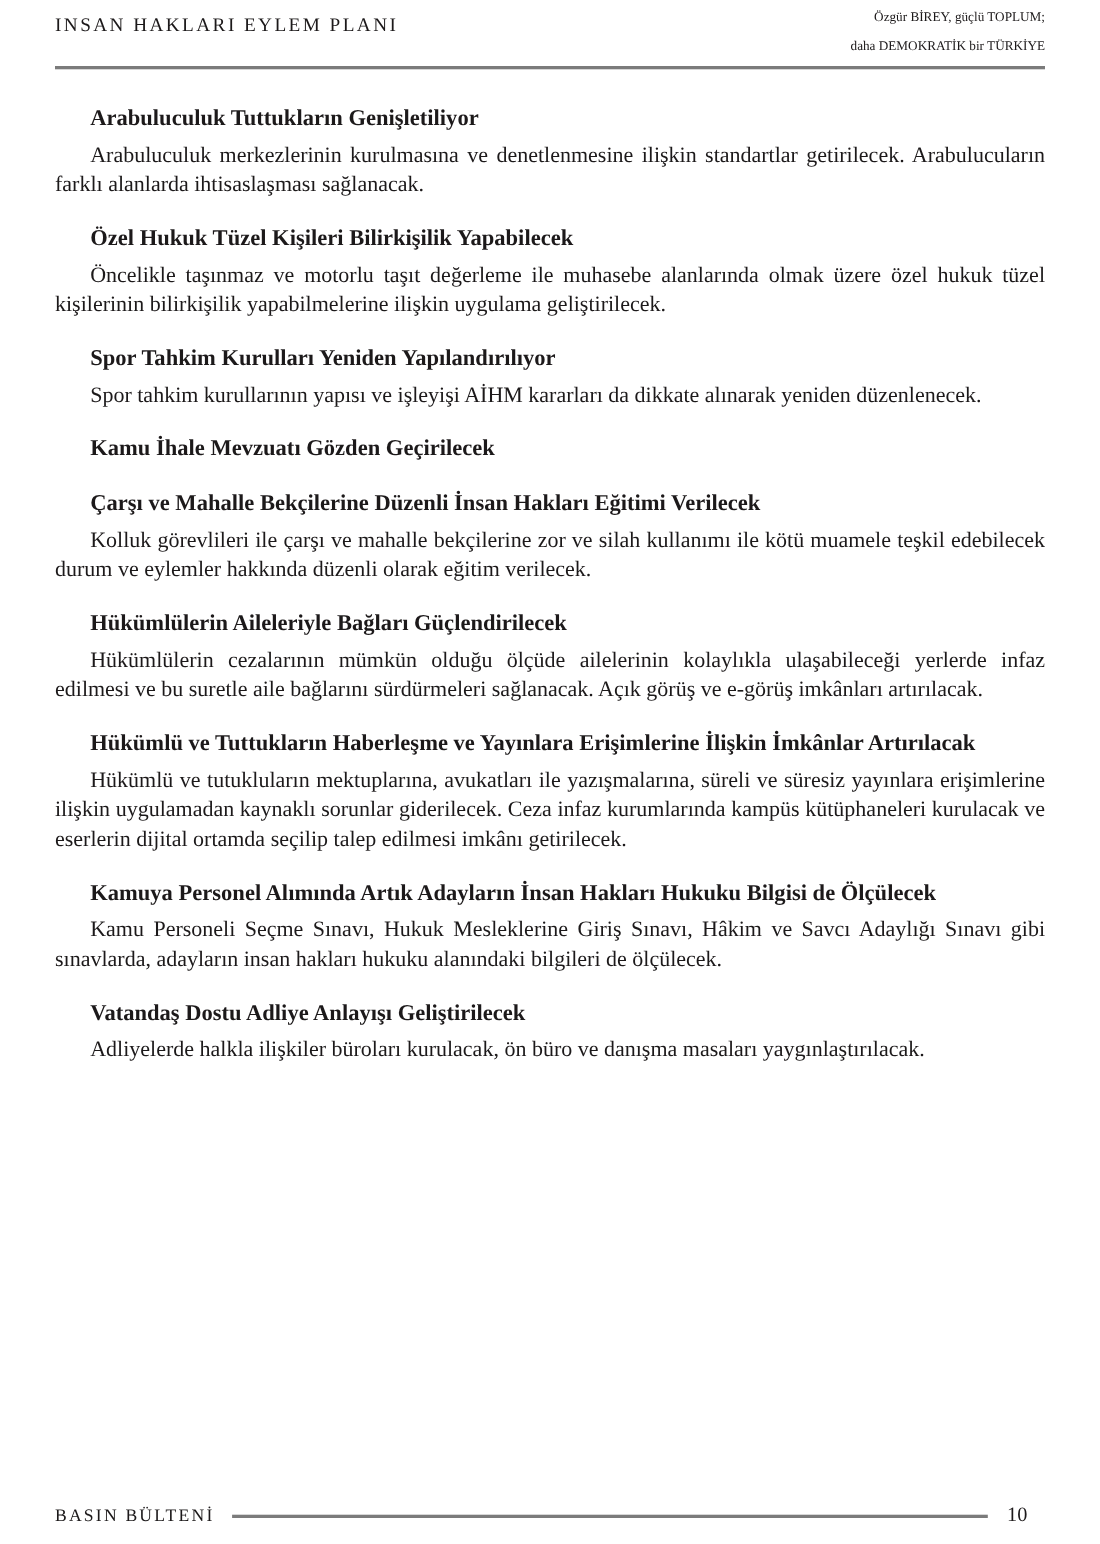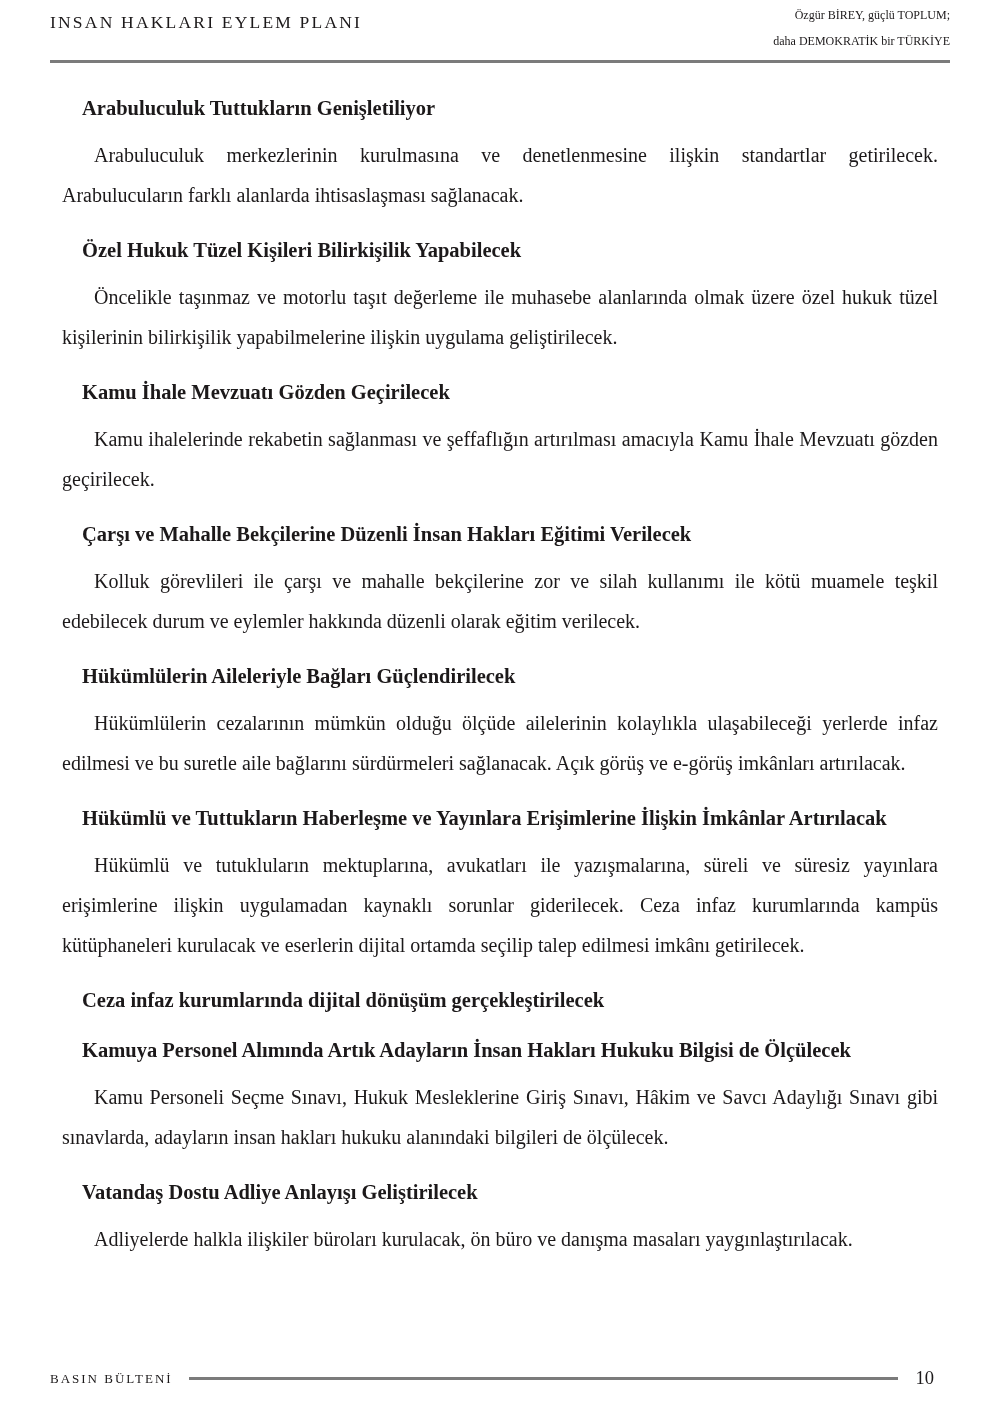--- a/index.html
+++ b/index.html
@@ -46,36 +46,36 @@
   .section h2 {
     font-size: 20.5px;
     font-weight: 700;
     line-height: 30px;
     margin: 20px 0 5px 0;
     text-indent: 32px;
     text-align: justify;
   }
   .section p {
     font-size: 20px;
-    line-height: 40px;
-    margin: 12px;
+    line-height: 27px;
+    margin: 0;
     text-indent: 32px;
     text-align: justify;
   }
 
   
   .footer {
     position: absolute;
     left: 50px; right: 50px;
     top: 1368px;
     display: flex;
     align-items: center;
   }
   .footer-label {
-    font-size: 13px;
+    font-size: 16px;
     letter-spacing: 2px;
     white-space: nowrap;
   }
   .footer-rule {
     flex: 1;
     height: 3px;
     background: #7b7b7b;
     margin: 0 18px 0 16px;
   }
   .footer-page {
@@ -101,43 +101,45 @@
     <div class="section">
       <h2>Arabuluculuk Tuttukların Genişletiliyor</h2>
       <p>Arabuluculuk merkezlerinin kurulmasına ve denetlenmesine ilişkin standartlar getirilecek. Arabulucuların farklı alanlarda ihtisaslaşması sağlanacak.</p>
     </div>
 
     <div class="section">
       <h2>Özel Hukuk Tüzel Kişileri Bilirkişilik Yapabilecek</h2>
       <p>Öncelikle taşınmaz ve motorlu taşıt değerleme ile muhasebe alanlarında olmak üzere özel hukuk tüzel kişilerinin bilirkişilik yapabilmelerine ilişkin uygulama geliştirilecek.</p>
     </div>
 
+    <div class="section">
+      <h2>Spor Tahkim Kurulları Yeniden Yapılandırılıyor</h2>
+      <p>Spor tahkim kurullarının yapısı ve işleyişi AİHM kararları da dikkate alınarak yeniden düzenlenecek.</p>
+    </div>
 
     <div class="section">
       <h2>Kamu İhale Mevzuatı Gözden Geçirilecek</h2>
-      <p>Kamu ihalelerinde rekabetin sağlanması ve şeffaflığın artırılması amacıyla Kamu İhale Mevzuatı gözden geçirilecek.</p>
     </div>
 
     <div class="section">
       <h2>Çarşı ve Mahalle Bekçilerine Düzenli İnsan Hakları Eğitimi Verilecek</h2>
       <p>Kolluk görevlileri ile çarşı ve mahalle bekçilerine zor ve silah kullanımı ile kötü muamele teşkil edebilecek durum ve eylemler hakkında düzenli olarak eğitim verilecek.</p>
     </div>
 
     <div class="section">
       <h2>Hükümlülerin Aileleriyle Bağları Güçlendirilecek</h2>
       <p>Hükümlülerin cezalarının mümkün olduğu ölçüde ailelerinin kolaylıkla ulaşabileceği yerlerde infaz edilmesi ve bu suretle aile bağlarını sürdürmeleri sağlanacak. Açık görüş ve e-görüş imkânları artırılacak.</p>
     </div>
 
     <div class="section">
       <h2>Hükümlü ve Tuttukların Haberleşme ve Yayınlara Erişimlerine İlişkin İmkânlar Artırılacak</h2>
       <p>Hükümlü ve tutukluların mektuplarına, avukatları ile yazışmalarına, süreli ve süresiz yayınlara erişimlerine ilişkin uygulamadan kaynaklı sorunlar giderilecek. Ceza infaz kurumlarında kampüs kütüphaneleri kurulacak ve eserlerin dijital ortamda seçilip talep edilmesi imkânı getirilecek.</p>
     </div>
 
     <div class="section">
-      <h2>Ceza infaz kurumlarında dijital dönüşüm gerçekleştirilecek</h2>
     </div>
 
     <div class="section">
       <h2>Kamuya Personel Alımında Artık Adayların İnsan Hakları Hukuku Bilgisi de Ölçülecek</h2>
       <p>Kamu Personeli Seçme Sınavı, Hukuk Mesleklerine Giriş Sınavı, Hâkim ve Savcı Adaylığı Sınavı gibi sınavlarda, adayların insan hakları hukuku alanındaki bilgileri de ölçülecek.</p>
     </div>
 
     <div class="section">
       <h2>Vatandaş Dostu Adliye Anlayışı Geliştirilecek</h2>
       <p>Adliyelerde halkla ilişkiler büroları kurulacak, ön büro ve danışma masaları yaygınlaştırılacak.</p>

